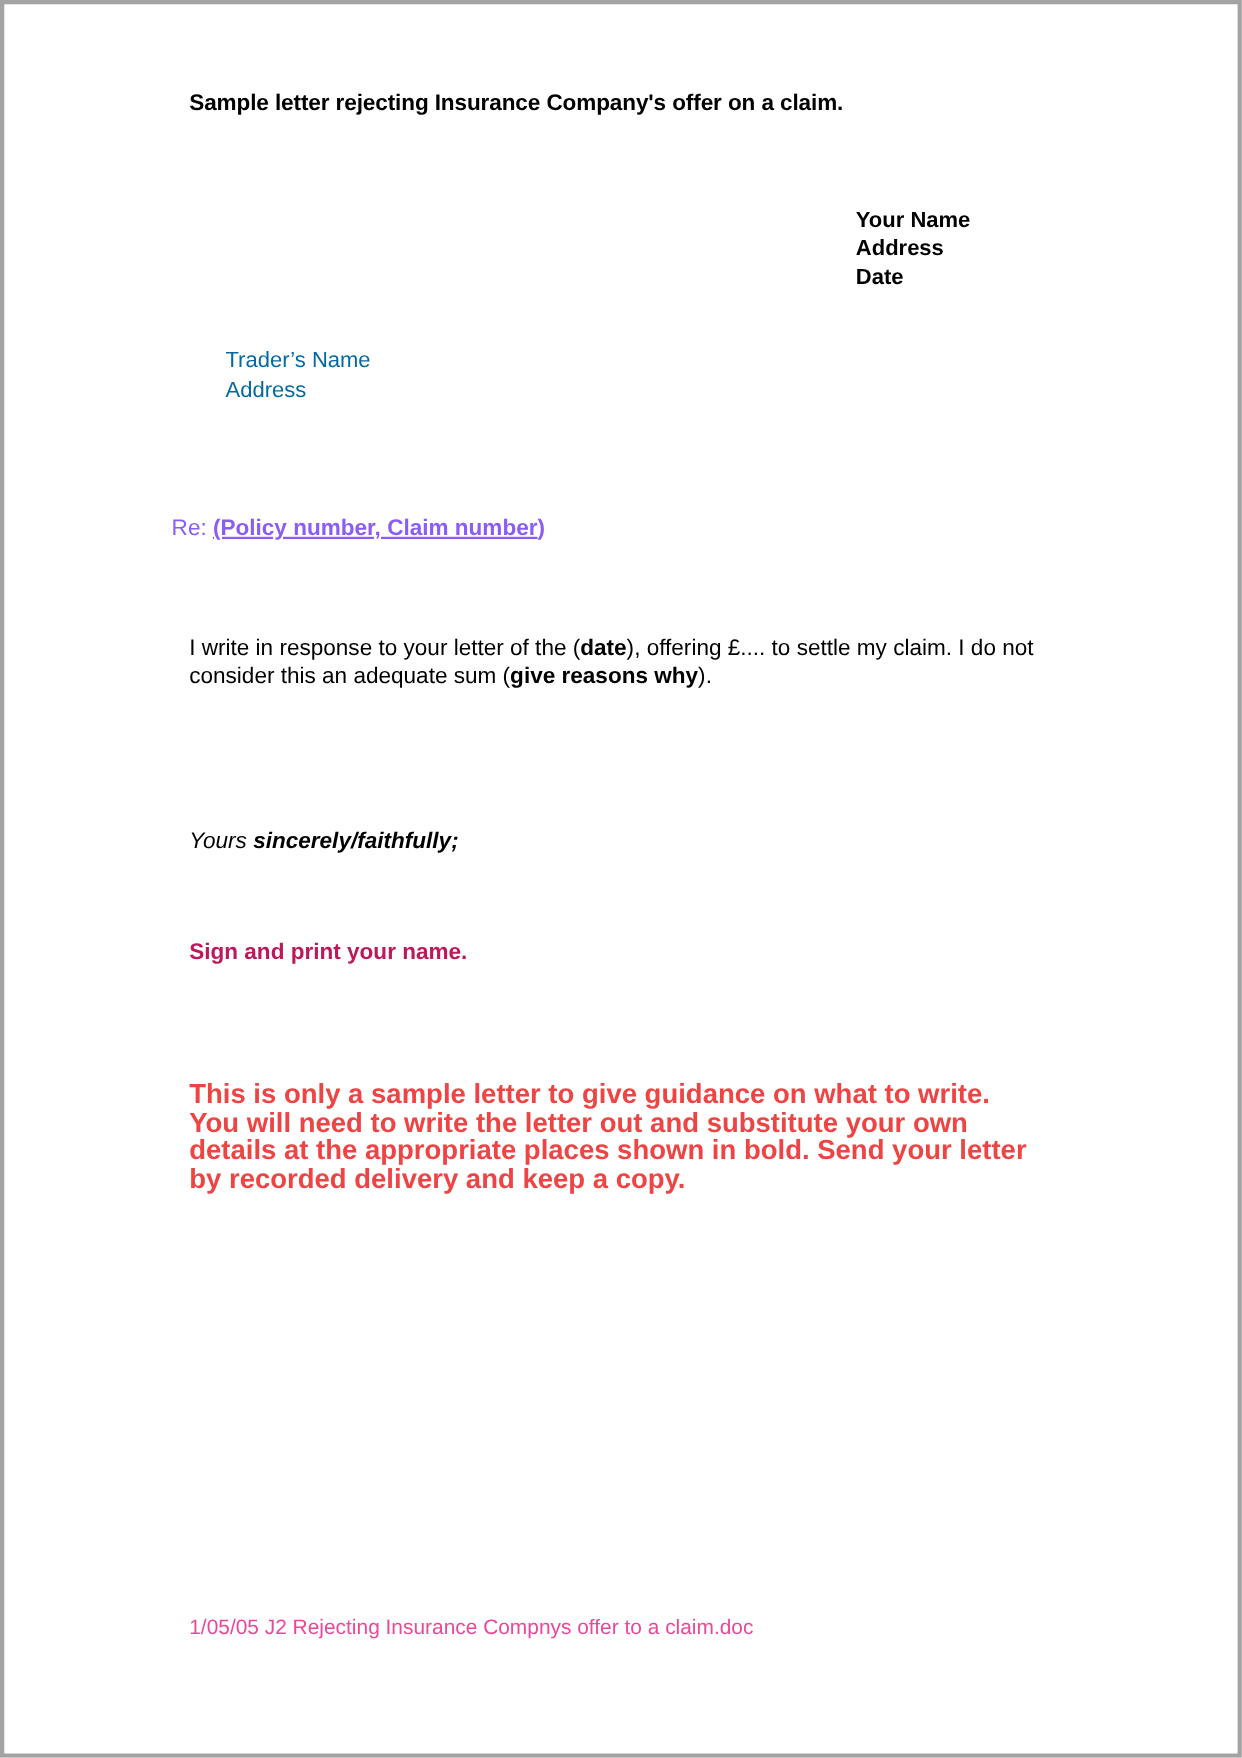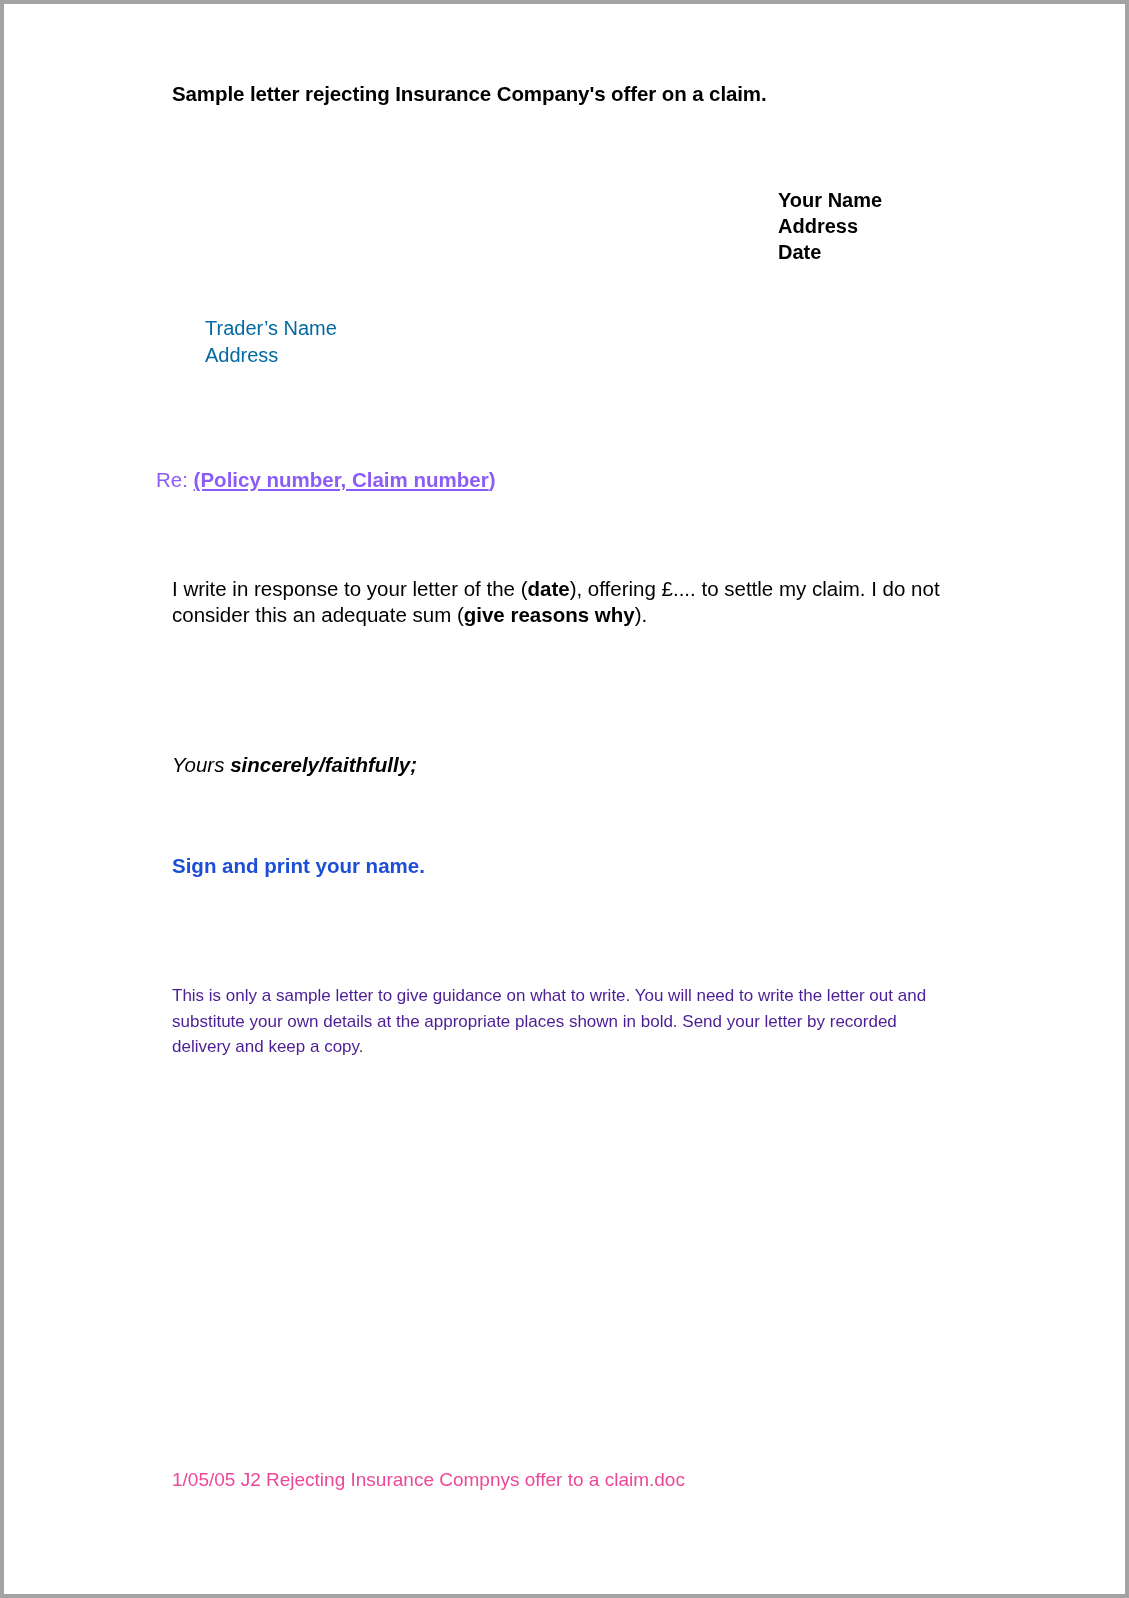--- a/index.html
+++ b/index.html
@@ -97,34 +97,34 @@
   .p2 { top: 594px; }
   .p3 { top: 697px; }
   .p4 { top: 748px; font-style: italic; }
 
   .sign-line {
     position: absolute;
     left: 168px;
     top: 850px;
     font-size: 20.5px;
     font-weight: bold;
-    color: #1d4ed8;
+    color: #be185d;
     white-space: nowrap;
     text-align: right;
   }
 
   .notice {
     position: absolute;
     left: 168px;
     top: 979px;
     width: 776px;
-    font-size: 17px;
-    font-weight: normal;
+    font-size: 25px;
+    font-weight: bold;
     line-height: 25.5px;
-    color: #4c1d95;
+    color: #ef4444;
   }
 
   .footer {
     position: absolute;
     left: 168px;
     top: 1465px;
     font-size: 19px;
     color: #ec4899;
     white-space: nowrap;
   }

